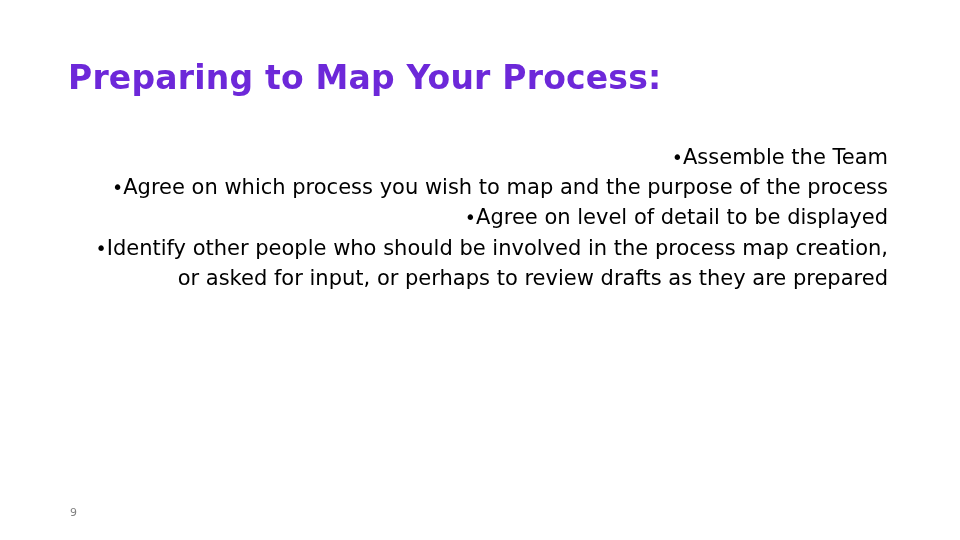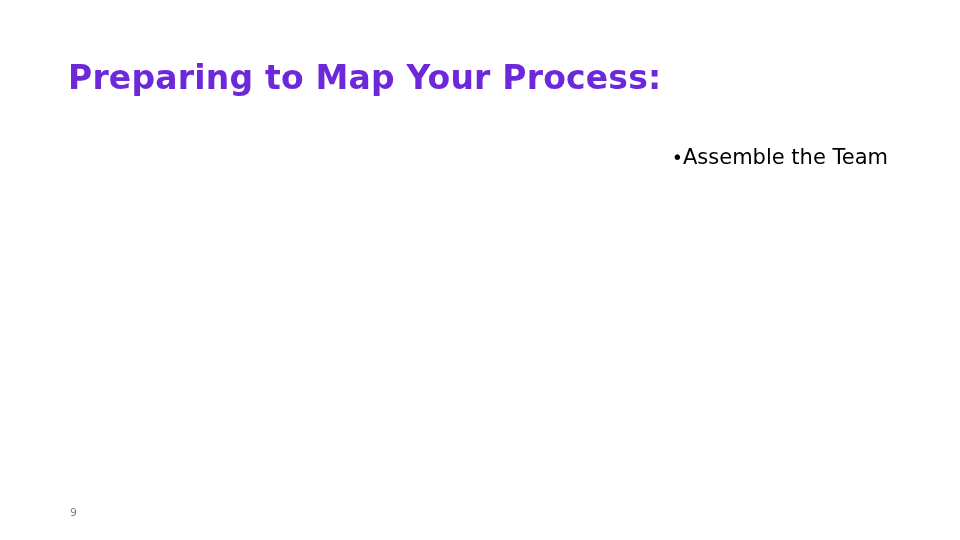--- a/index.html
+++ b/index.html
@@ -65,17 +65,20 @@
 </style>
 </head>
 <body>
 
 <div class="slide">
 
   <div class="slide-title">Preparing to Map Your Process:</div>
 
   <div class="bullet-list">
     <div class="bullet-item"><span class="dot">•</span><span>Assemble the Team</span></div>
+    <div class="bullet-item"><span class="dot">•</span><span>Agree on which process you wish to map and the purpose of the process</span></div>
+    <div class="bullet-item"><span class="dot">•</span><span>Agree on level of detail to be displayed</span></div>
+    <div class="bullet-item"><span class="dot">•</span><span>Identify other people who should be involved in the process map creation, or asked for input, or perhaps to review drafts as they are prepared</span></div>
   </div>
 
   <div class="page-number">9</div>
 
 </div>
 
 </body></html>

